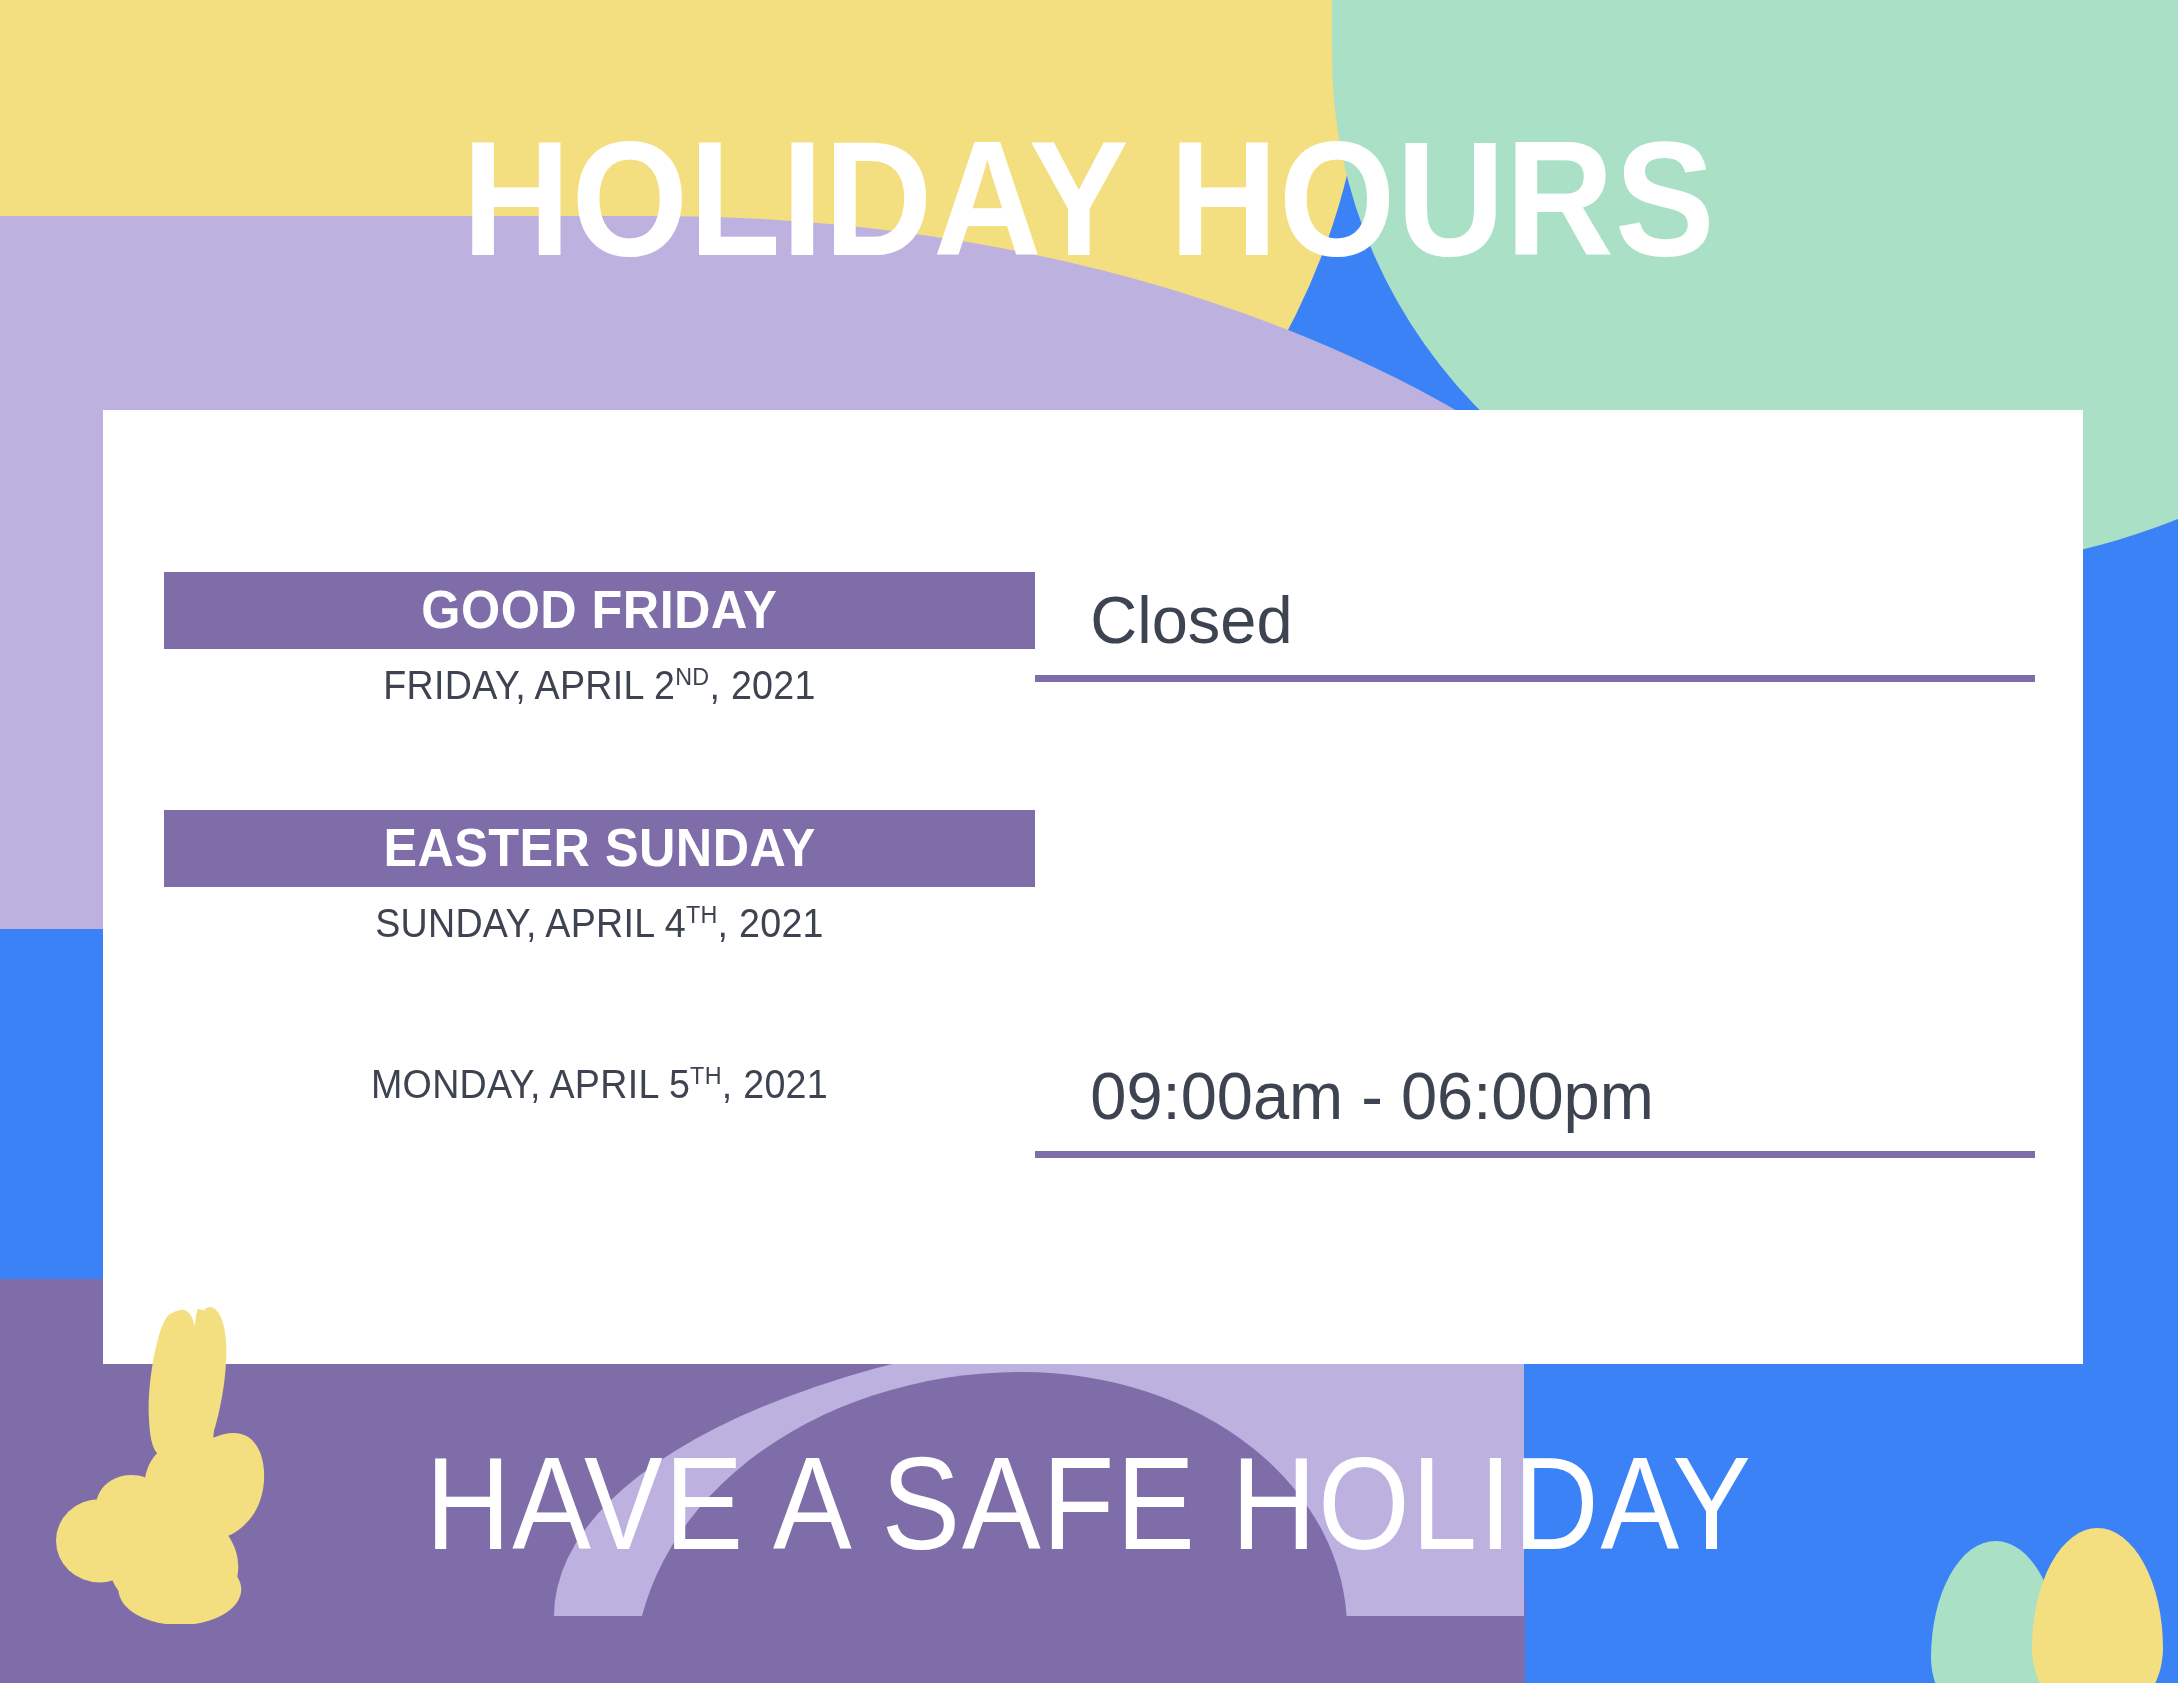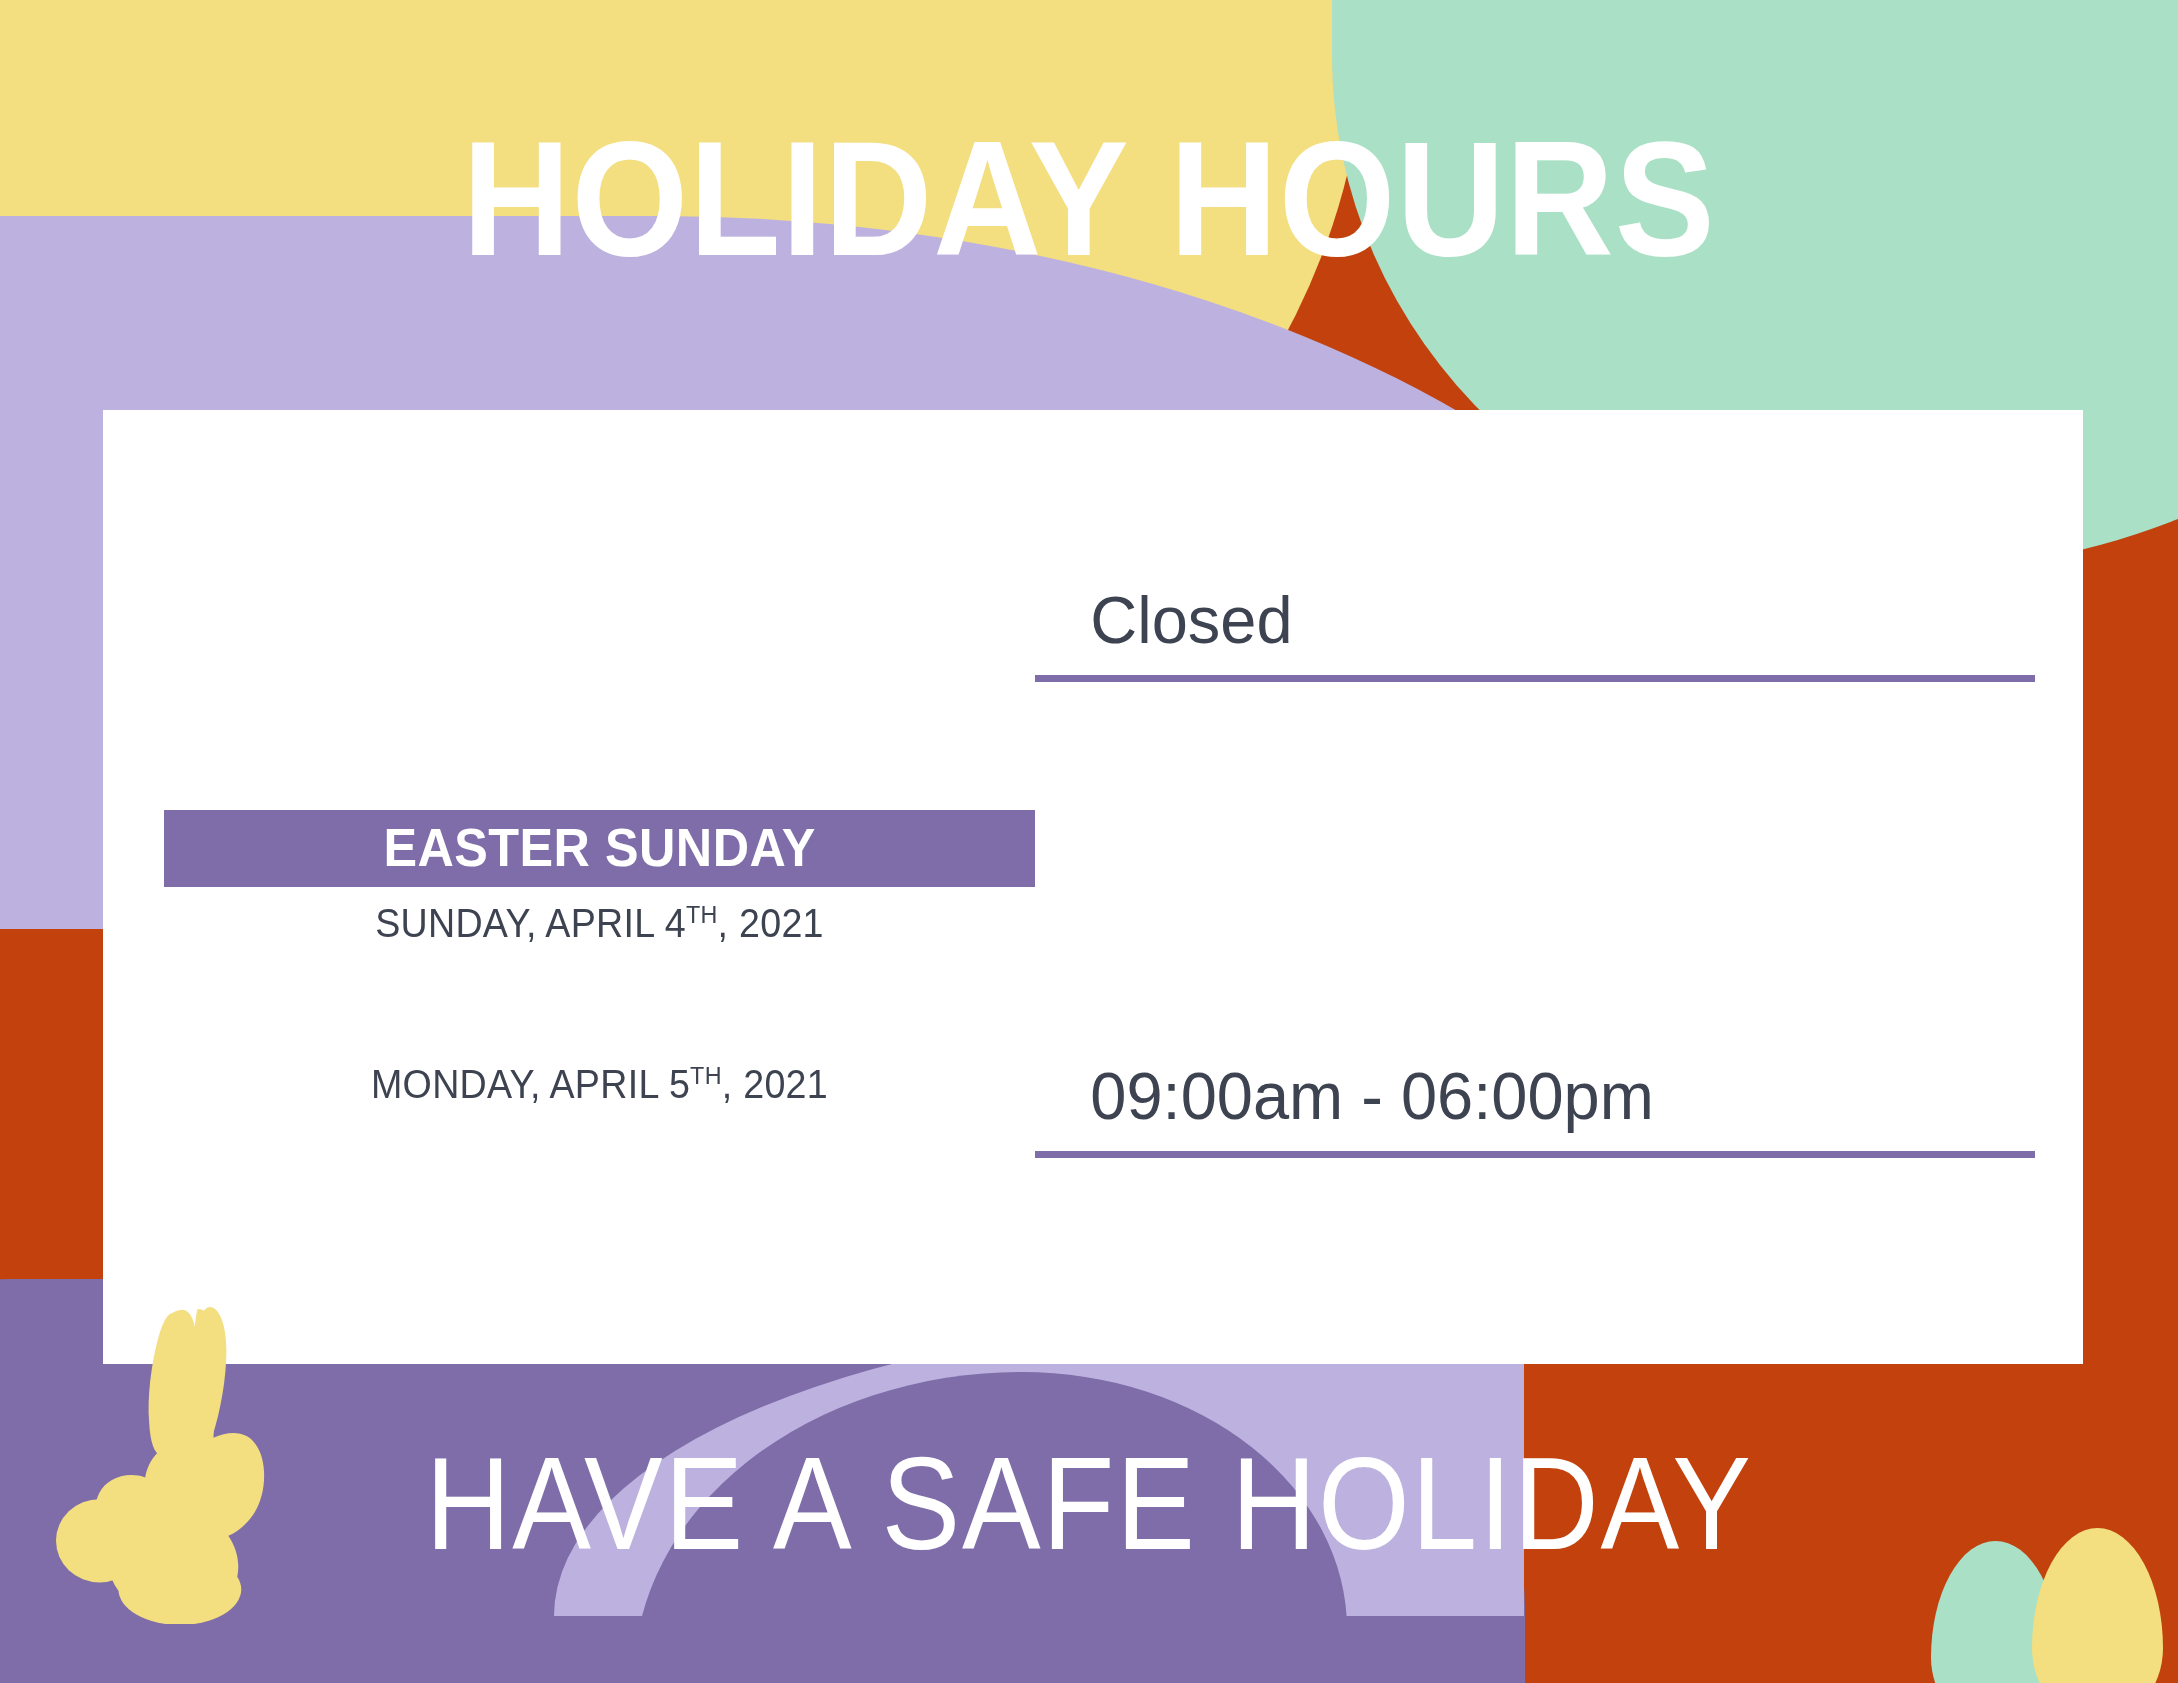--- a/index.html
+++ b/index.html
@@ -11,21 +11,21 @@
     width: 2178px;
     height: 1683px;
     font-family: "Liberation Sans", sans-serif;
   }
 
   #poster {
     position: relative;
     width: 2178px;
     height: 1683px;
     overflow: hidden;
-    background: #c2410c;
+    background: #3b82f6;
   }
 
   
   .bg-layer { position: absolute; inset: 0; }
 
   .shape-yellow-blob {
     position: absolute;
     left: -416px;
     top: -752px;
     width: 1782px;
@@ -249,20 +249,26 @@
     <div class="egg egg-mint"></div>
     <div class="egg egg-yellow"></div>
   </div>
 
   <div class="poster-title">HOLIDAY HOURS</div>
 
   <div class="card">
     <div class="rows">
 
       <div class="row">
+        <div class="row-left">
+          <div class="day-bar">
+            <span class="day-bar-label">GOOD FRIDAY</span>
+          </div>
+          <div class="date-label"><span>FRIDAY, APRIL 2</span><sup>ND</sup><span>, 2021</span></div>
+        </div>
         <div class="row-right">
           <span class="hours-label">Closed</span>
         </div>
       </div>
 
       <div class="row">
         <div class="row-left">
           <div class="day-bar">
             <span class="day-bar-label">EASTER SUNDAY</span>
           </div>

